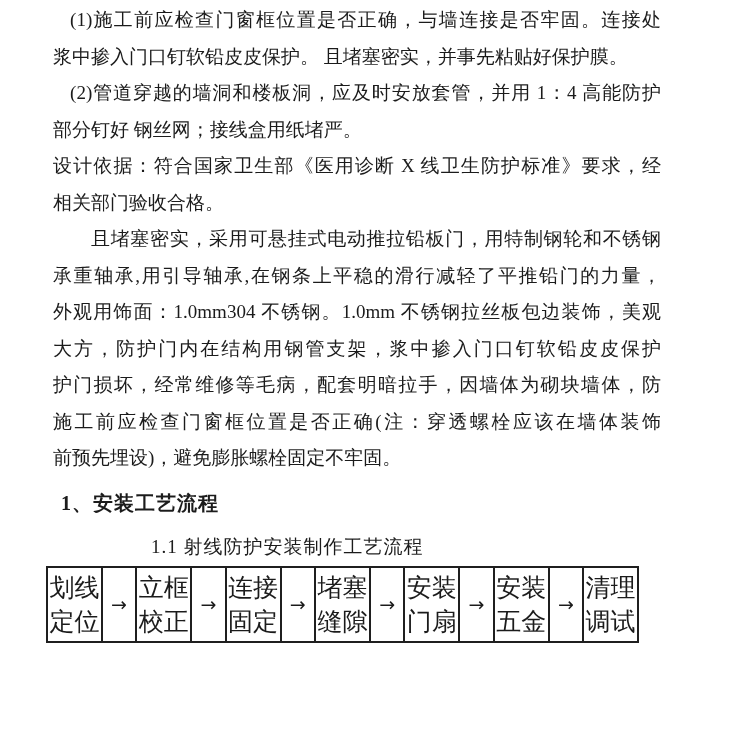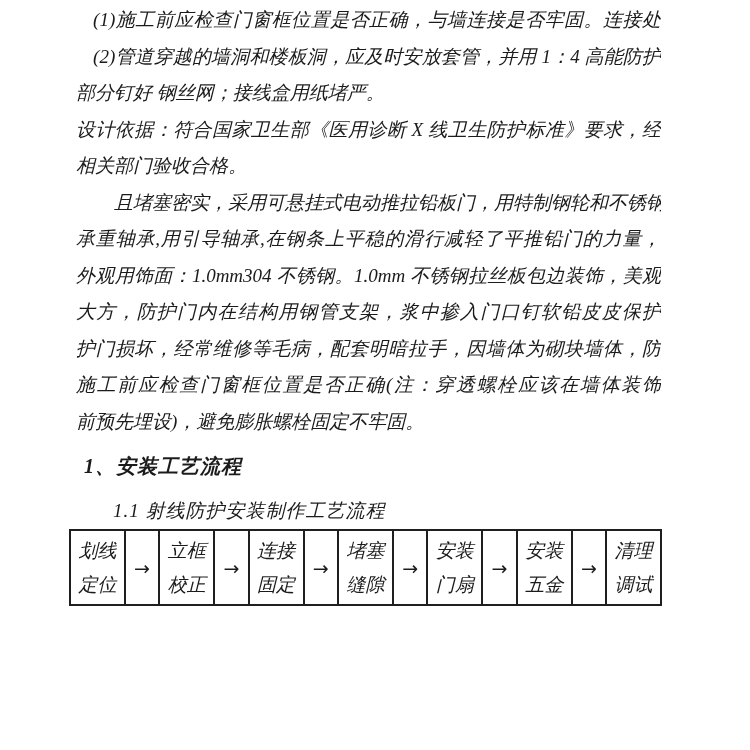--- a/index.html
+++ b/index.html
@@ -3,21 +3,21 @@
 <meta charset="utf-8">
 <style>
   html, body { margin: 0; padding: 0; }
   body {
     width: 750px; height: 750px;
     background: #ffffff;
     color: #1b1b1b;
     font-family: "Liberation Serif", "DejaVu Serif", serif;
     overflow: hidden;
   }
-  .page { padding: 2px 89px 0 76px; font-style: italic; }
+  .page { padding: 2px 89px 0 53px; }
 
   .line {
     font-size: 19px;
     line-height: 36.5px;
     white-space: nowrap;
     overflow: hidden;
     text-align: justify;
     text-align-last: justify;
   }
   .line.last { text-align-last: left; }
@@ -25,21 +25,21 @@
   .heading {
     font-size: 20px;
     font-weight: bold;
     line-height: 36.5px;
     margin: 8px;
     letter-spacing: 1px;
   }
   .subheading {
     font-size: 19px;
     line-height: 36.5px;
-    margin-left: 37px;
+    margin-left: 98px;
     letter-spacing: 1px;
   }
 
   .flowchart {
     display: flex;
     align-items: stretch;
     box-sizing: border-box;
     width: 593px;
     height: 77px;
     margin-left: -7px;
@@ -50,21 +50,21 @@
     display: flex;
     flex-direction: column;
     align-items: center;
     justify-content: center;
     border-right: 2px solid #1f1f1f;
     box-sizing: border-box;
   }
   .cell:last-child { border-right: none; }
   .cell.step {
     flex: 1.62;
-    font-size: 19px;
+    font-size: 25px;
     gap: 15px;
     line-height: 19px;
   }
   .cell.arrow {
     flex: 1;
     font-size: 19px;
     font-family: "DejaVu Sans", sans-serif;
   }
 
   .note {
@@ -74,20 +74,21 @@
     white-space: nowrap;
     overflow: hidden;
   }
 </style>
 </head>
 <body>
 
 <div class="page">
   <div class="body-text">
       <div class="line" style="text-indent: 0.9em;">(1)施工前应检查门窗框位置是否正确，与墙连接是否牢固。连接处</div>
+      <div class="line last">浆中掺入门口钉软铅皮皮保护。 且堵塞密实，并事先粘贴好保护膜。</div>
       <div class="line" style="text-indent: 0.9em;">(2)管道穿越的墙洞和楼板洞，应及时安放套管，并用 1：4 高能防护</div>
       <div class="line last">部分钉好 钢丝网；接线盒用纸堵严。</div>
       <div class="line">设计依据：符合国家卫生部《医用诊断 X 线卫生防护标准》要求，经</div>
       <div class="line last">相关部门验收合格。</div>
       <div class="line" style="text-indent: 2em;">且堵塞密实，采用可悬挂式电动推拉铅板门，用特制钢轮和不锈钢</div>
       <div class="line">承重轴承,用引导轴承,在钢条上平稳的滑行减轻了平推铅门的力量，</div>
       <div class="line">外观用饰面：1.0mm304 不锈钢。1.0mm 不锈钢拉丝板包边装饰，美观</div>
       <div class="line">大方，防护门内在结构用钢管支架，浆中掺入门口钉软铅皮皮保护</div>
       <div class="line">护门损坏，经常维修等毛病，配套明暗拉手，因墙体为砌块墙体，防</div>
       <div class="line">施工前应检查门窗框位置是否正确(注：穿透螺栓应该在墙体装饰</div>

